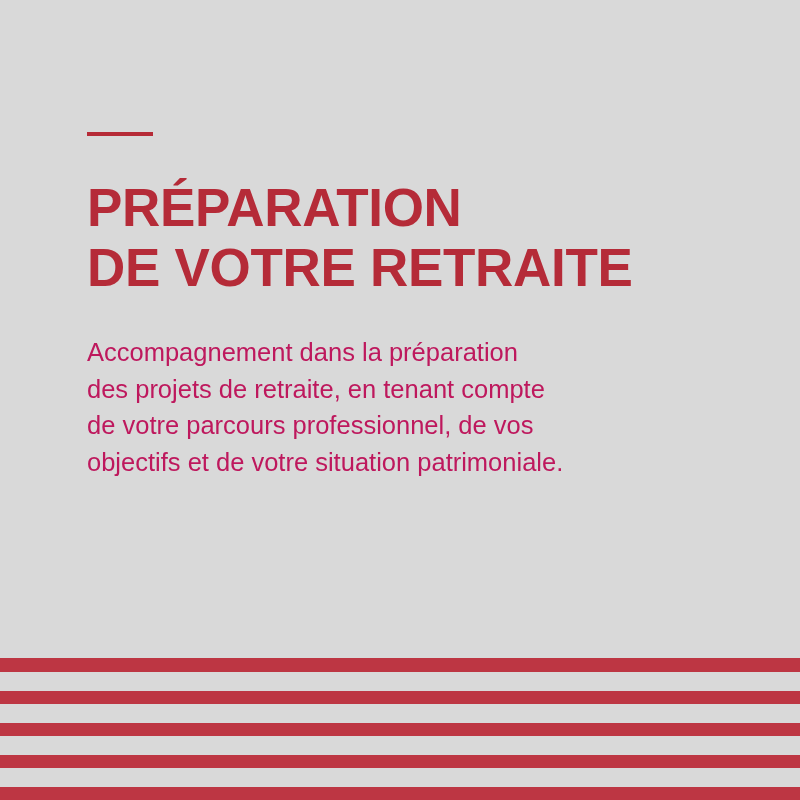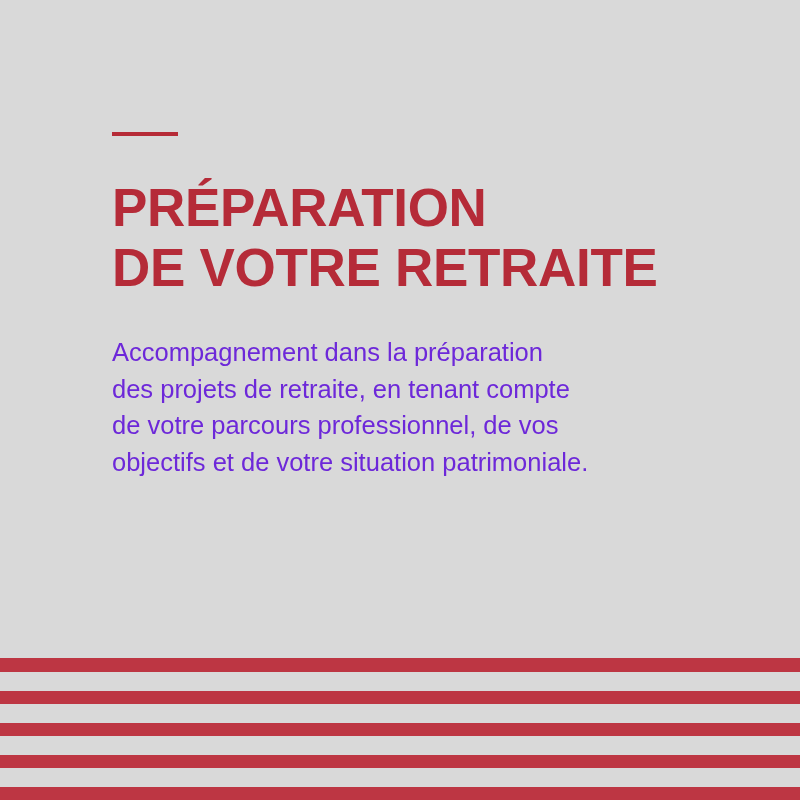--- a/index.html
+++ b/index.html
@@ -16,21 +16,21 @@
   .card {
     position: relative;
     width: 800px;
     height: 800px;
     background: #d9d9d9;
     box-sizing: border-box;
     overflow: hidden;
   }
   .content {
     position: absolute;
-    left: 112px;
+    left: 87px;
     top: 0;
     width: 640px;
   }
   .accent-rule {
     margin-top: 132px;
     width: 66px;
     height: 4px;
     background: #b62b37;
   }
   .title {
@@ -38,21 +38,21 @@
     color: #b52b38;
     font-family: "Liberation Sans", sans-serif;
     font-weight: bold;
     font-size: 53px;
     line-height: 1.14;
     letter-spacing: -0.3px;
     white-space: pre-line;
   }
   .subtitle {
     margin-top: 24px;
-    color: #6d28d9;
+    color: #be185d;
     font-family: "Liberation Sans", sans-serif;
     font-weight: normal;
     font-size: 25.5px;
     line-height: 1.43;
     white-space: pre-line;
   }
   .stripes {
     position: absolute;
     left: 0;
     bottom: 0;

